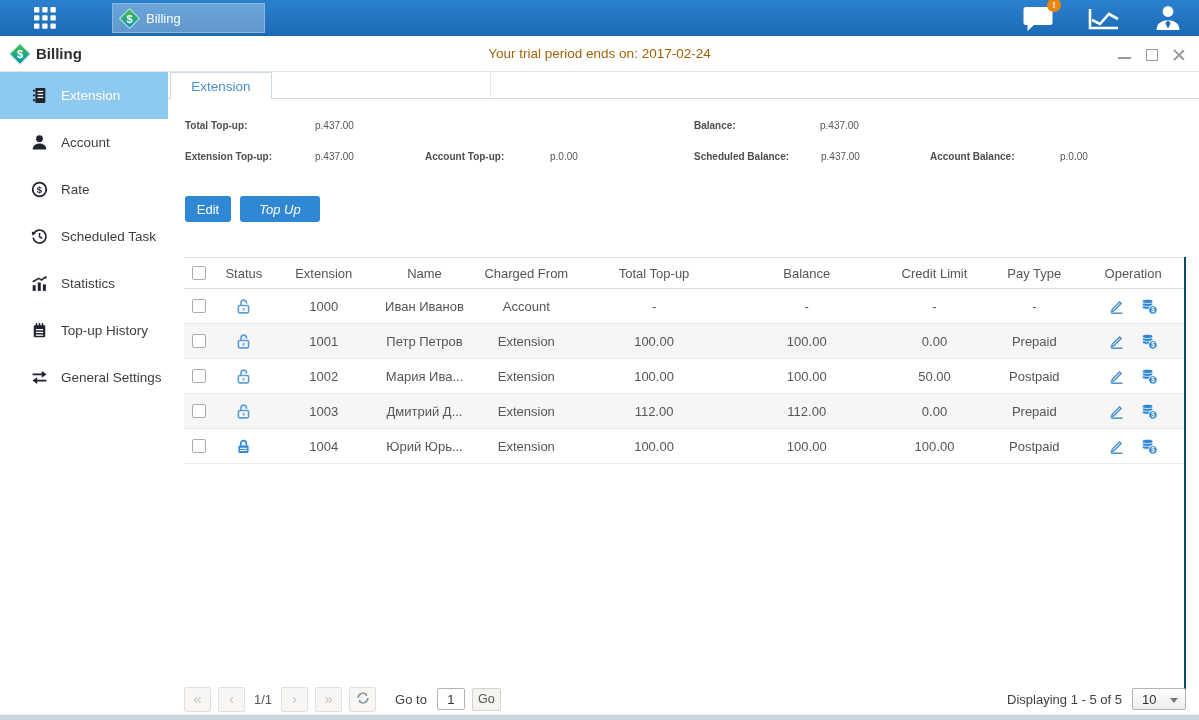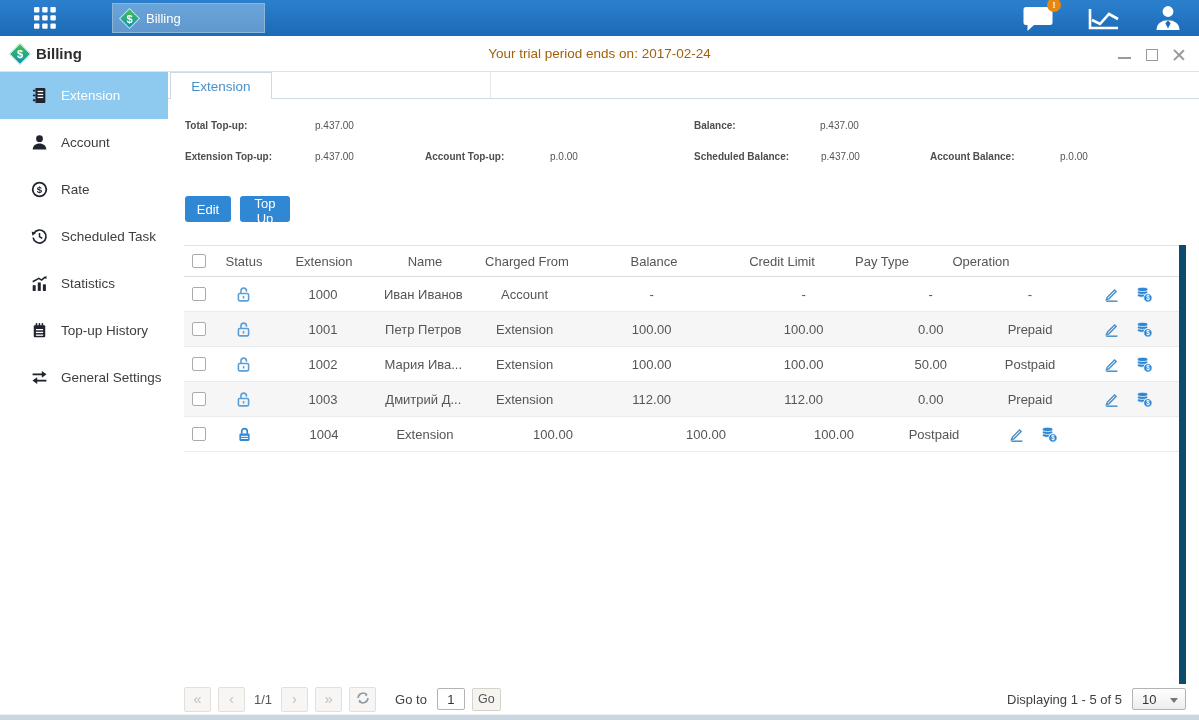--- a/index.html
+++ b/index.html
@@ -55,22 +55,22 @@
                 display:flex; align-items:center; justify-content:center; cursor:pointer; }
   .tab-ghost { position:absolute; left:103px; top:0; width:220px; height:26px; border-right:1px solid #e4ebf1; }
 
   .sum { position:absolute; white-space:nowrap; font-size:10px; color:#555; }
   .sum.b { font-weight:bold; color:#4e4e4e; }
 
   .btn { position:absolute; height:26px; background:#3088d4; color:#fff; border:none;
          border-radius:3px; font-size:13px; font-family:inherit; cursor:pointer; padding:0 11px; }
 
   
-  .grid { position:absolute; left:16px; top:173px; width:1002px; height:439px;
-          border-right:7px solid #0c4a6e; }
+  .grid { position:absolute; left:16px; top:185px; width:1002px; height:439px;
+          border-right:2px solid #0c4a6e; }
   .thead { display:flex; height:32px; align-items:center; border-top:1px solid #e3e3e3;
            border-bottom:1px solid #dcdcdc; color:#555; }
   .trow { display:flex; height:35px; align-items:flex-start; border-bottom:1px solid #ebebeb; background:#fff; }
   .trow.stripe { background:#f6f6f6; }
   .cell { text-align:center; overflow:hidden; white-space:nowrap; display:flex;
           align-items:center; justify-content:center; height:100%; }
   .cb { width:14px; height:14px; border:1px solid #ababab; border-radius:2px; background:#fff;
         display:inline-block; cursor:pointer; }
   .ops { gap:16px; }
   .opico { display:inline-flex; cursor:pointer; }
@@ -255,31 +255,32 @@
   <span class="sum b" style="left:17px;  top:79px;">Extension Top-up:</span>
   <span class="sum" style="left:147px; top:79px;">p.437.00</span>
   <span class="sum b" style="left:257px; top:79px;">Account Top-up:</span>
   <span class="sum" style="left:382px; top:79px;">p.0.00</span>
   <span class="sum b" style="left:526px; top:79px;">Scheduled Balance:</span>
   <span class="sum" style="left:653px; top:79px;">p.437.00</span>
   <span class="sum b" style="left:762px; top:79px;">Account Balance:</span>
   <span class="sum" style="left:892px; top:79px;">p.0.00</span>
 
   <button class="btn" style="left:17px; top:124px; width:46px;">Edit</button>
-  <button class="btn" style="left:72px; top:124px; width:50px;">Top Up</button>
+  <button class="btn" style="left:72px; top:124px; width:80px;font-style:italic;">Top Up</button>
 
   <div class="grid">
     <div class="thead">
         <div class="cell" style="width:30px">
           <span class="cb"></span>
         </div>
         <div class="cell" style="width:60px">Status</div>
         <div class="cell" style="width:100px">Extension</div>
         <div class="cell" style="width:102px">Name</div>
         <div class="cell" style="width:102px">Charged From</div>
+        <div class="cell" style="width:154px">Total Top-up</div>
         <div class="cell" style="width:152px">Balance</div>
         <div class="cell" style="width:104px">Credit Limit</div>
         <div class="cell" style="width:96px">Pay Type</div>
         <div class="cell" style="width:102px">Operation</div>
       </div>
     <div>
         <div class="trow">
           <div class="cell" style="width:30px">
             <span class="cb"></span>
           </div>
@@ -447,20 +448,21 @@
             <span class="lockico">
               <svg width="17" height="17" viewBox="0 0 16 16">
                 <path d="M5.4 7.2V5a2.6 2.6 0 0 1 5.2 0v2.2" fill="none" stroke="#2f87d4" stroke-width="1.6"></path>
                 <rect x="3.2" y="7" width="9.6" height="7" rx="1.2" fill="#2f87d4"></rect>
                 <rect x="4.6" y="9.2" width="6.8" height="1" fill="#fff"></rect>
                 <rect x="4.6" y="11.2" width="6.8" height="1" fill="#fff"></rect>
               </svg>
             </span>
           </div>
           <div class="cell" style="width:100px">1004</div>
+          <div class="cell" style="width:102px">Юрий Юрь...</div>
           <div class="cell" style="width:102px">Extension</div>
           <div class="cell" style="width:154px">100.00</div>
           <div class="cell" style="width:152px">100.00</div>
           <div class="cell" style="width:104px">100.00</div>
           <div class="cell" style="width:96px">Postpaid</div>
           <div class="cell ops" style="width:102px">
             <span class="opico">
               <svg width="17" height="17" viewBox="0 0 16 16">
                 <path d="M4 10.6 L10.9 3.7 l1.5 1.5 L5.5 12.1 l-2.3.8z" fill="none" stroke="#4a90c8" stroke-width="1.3"></path>
                 <rect x="3" y="13.6" width="10.6" height="1.4" fill="#4a90c8"></rect>

